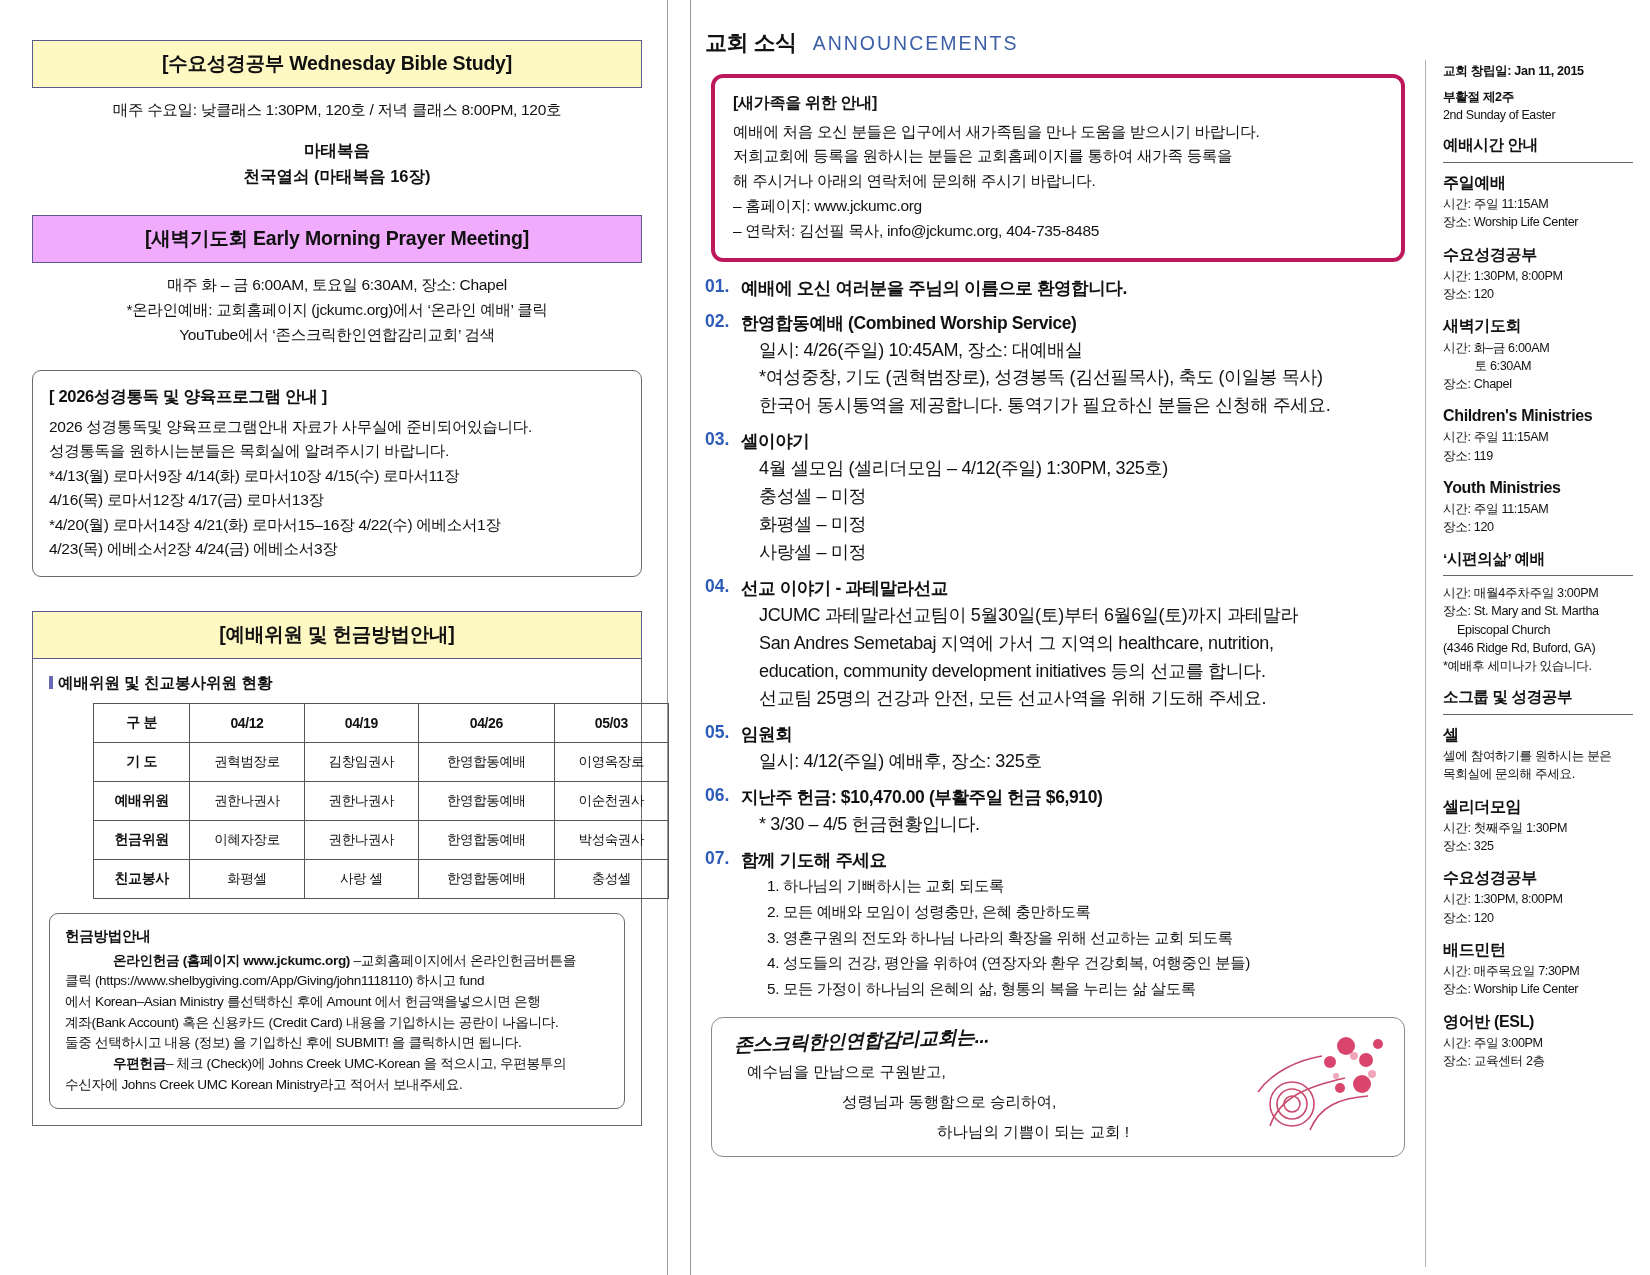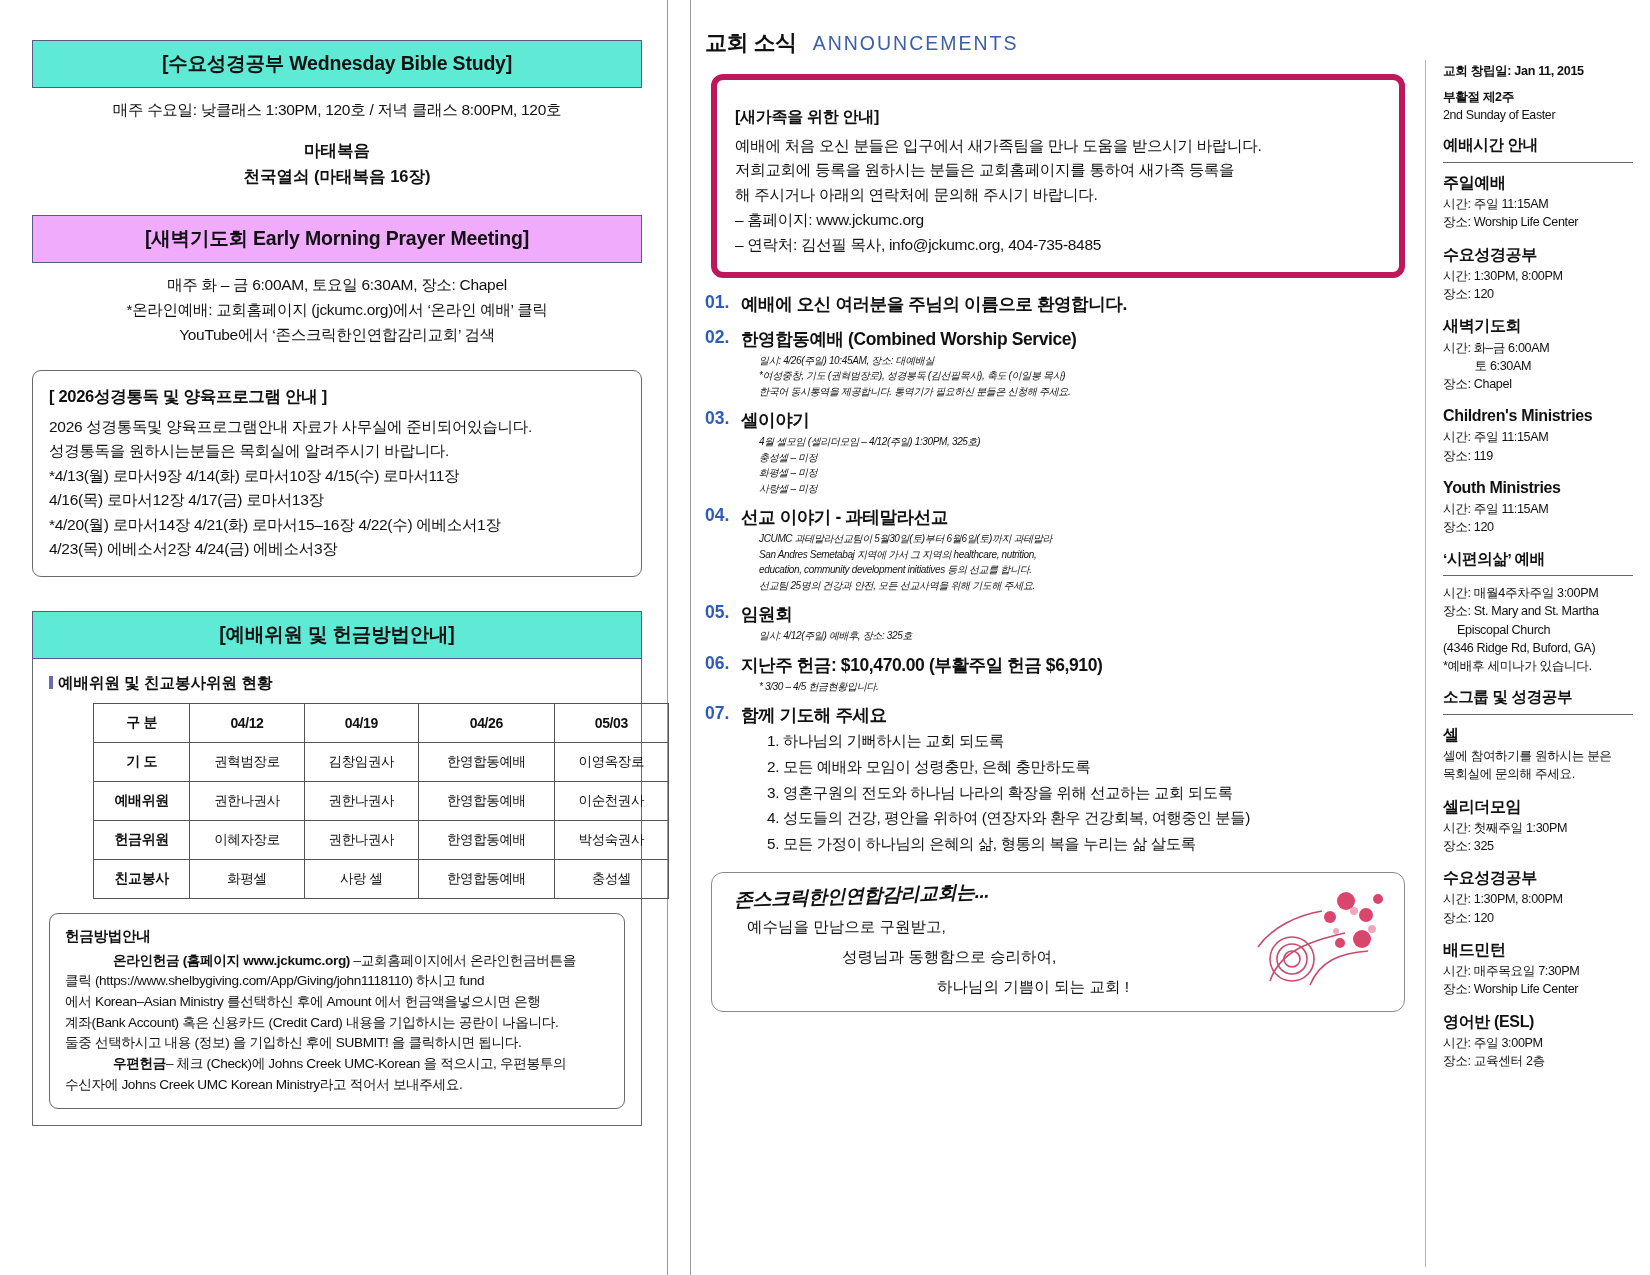--- a/index.html
+++ b/index.html
@@ -17,21 +17,21 @@
   
   .vline { position:absolute; top:0; bottom:0; width:1px; background:#9b9b9b; }
   .vline.left { left:667px; }
   .vline.right { left:690px; }
   .vline.sidebar { left:1425px; top:60px; bottom:8px; background:#b4b4b4; }
 
   
   .left-col { position:absolute; left:32px; top:40px; width:610px; }
 
   .band {
-    background:#5eead4;
+    background:#fef9c3;
     border:1px solid #5b5b8a;
     text-align:center;
     font-size:19.5px;
     font-weight:bold;
     padding:9px 4px 10px;
     letter-spacing:-0.2px;
   }
   .band2 { background:#f0abfc; }
 
   .sub-lines { text-align:center; font-size:15.5px; line-height:1.62; padding-top:9px; letter-spacing:-0.3px;}
@@ -82,36 +82,36 @@
   .give-box .gtitle { font-weight:bold; font-size:14.6px; margin-bottom:4px;}
   .give-box b { font-weight:bold;margin-left:48px; }
 
   
   .mid-col { position:absolute; left:705px; top:28px; width:700px; }
   .ann-header { display:flex; align-items:baseline; gap:16px; margin-bottom:16px;}
   .ann-header .ko { font-size:22px; font-weight:bold; letter-spacing:-0.5px;}
   .ann-header .en { font-size:19.5px; color:#3c5fa6; letter-spacing:2px; }
 
   .newfam {
-    border:6px solid #be185d;
+    border:4px solid #be185d;
     border-radius:12px;
-    padding:24px 18px 14px 18px;
+    padding:12px 18px 14px 18px;
     font-size:15.5px;
     line-height:1.6;
     letter-spacing:-0.3px;
     margin-left:6px;
     margin-bottom:14px;
   }
   .newfam .t { font-weight:bold; margin-bottom:4px; font-size:16px;}
 
   .item { display:flex; margin-bottom:9px; }
   .item .num { color:#2d5bb9; font-weight:bold; font-size:17.5px; width:36px; flex:none; }
   .item .body { flex:1; }
   .item .head { font-weight:bold; font-size:17.5px; letter-spacing:-0.4px; margin-bottom:2px;}
-  .item .body p { margin:0; font-size:10px; line-height:1.55; letter-spacing:-0.35px; padding-left:18px;font-style:italic;}
+  .item .body p { margin:0; font-size:18px; line-height:1.55; letter-spacing:-0.35px; padding-left:18px;}
 
   .prayer-list { margin:2px 0 0 0; padding-left:26px; font-size:15.3px; line-height:1.62; letter-spacing:-0.35px;}
   .prayer-list div { margin-bottom:1px; }
 
   .slogan {
     margin-top:14px;
     margin-left:6px;
     border:1px solid #8a8a8a;
     border-radius:12px;
     height:140px;

